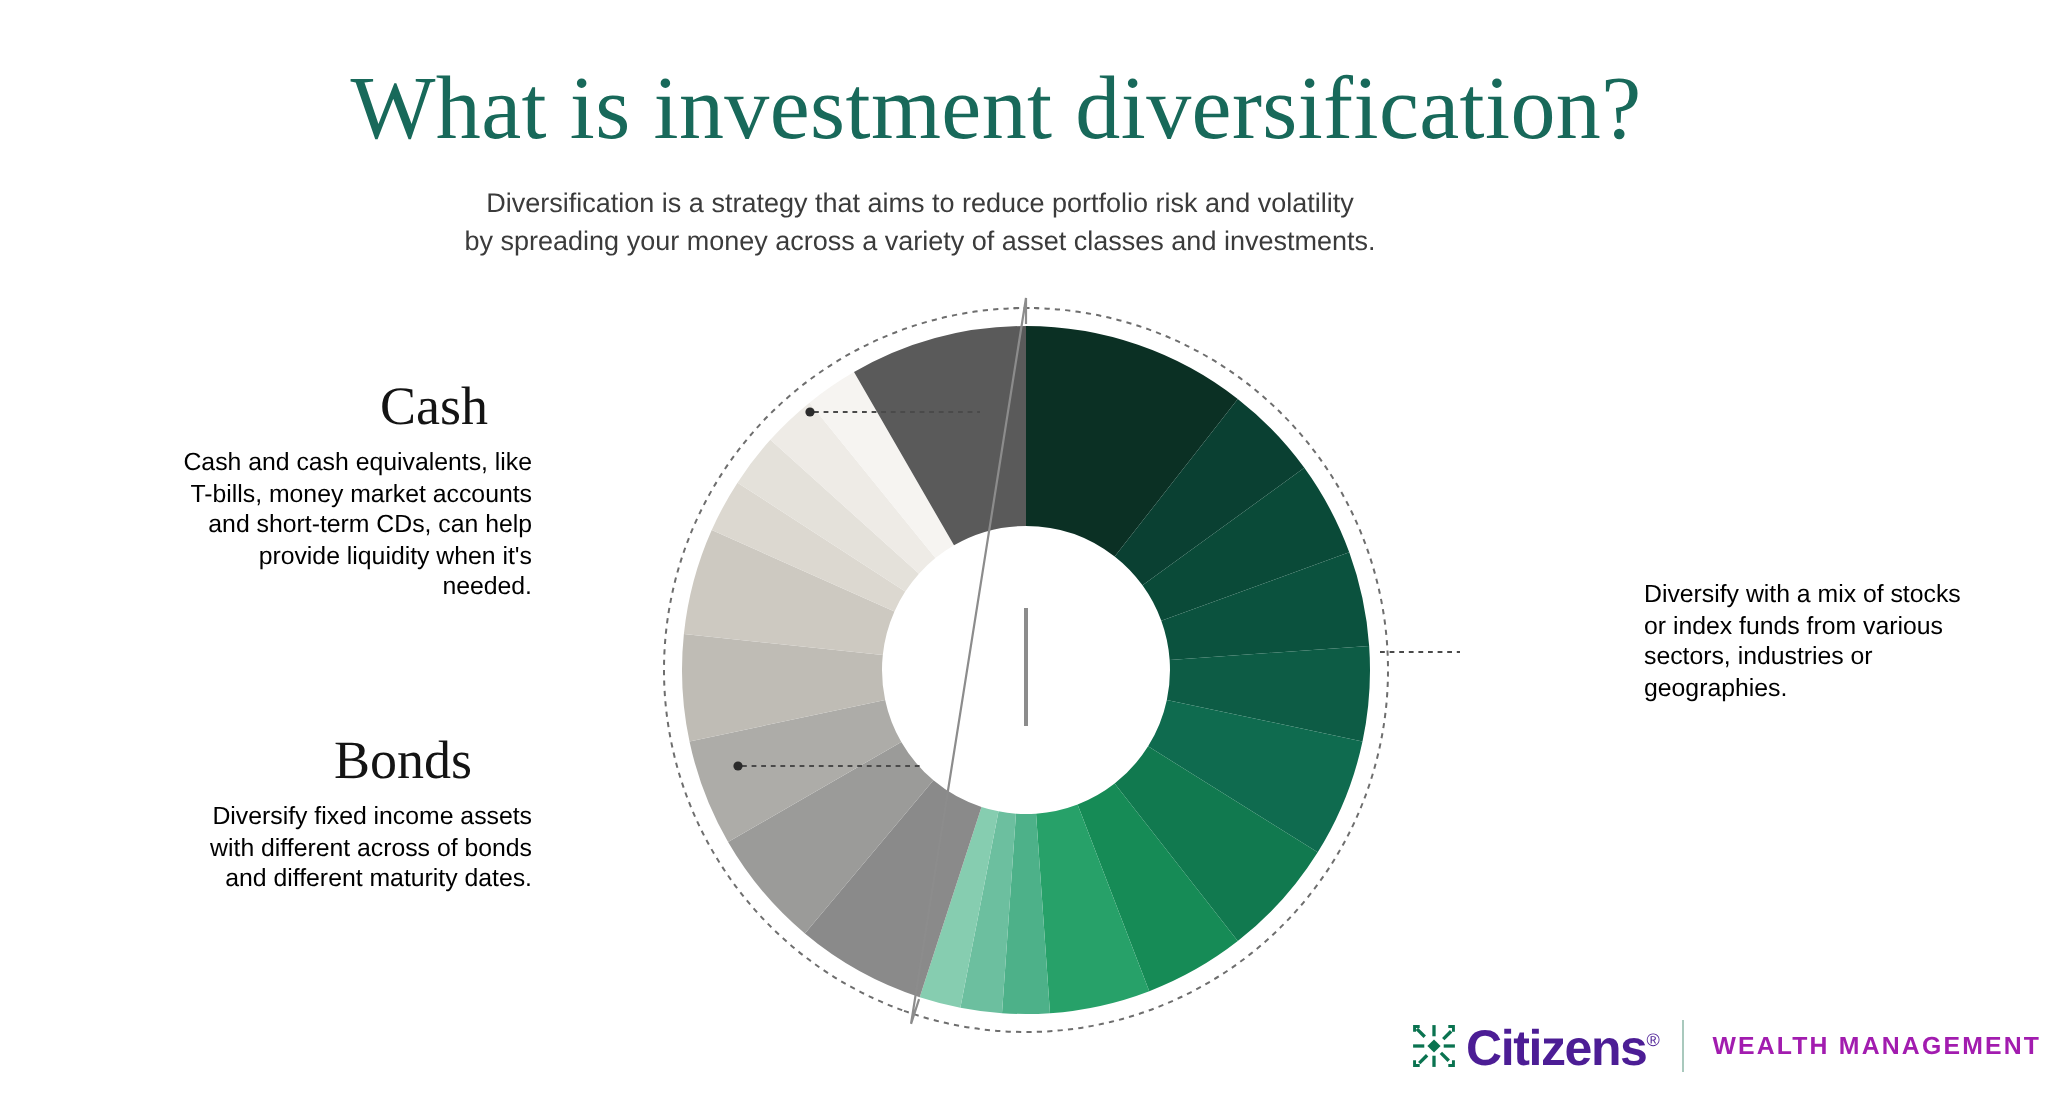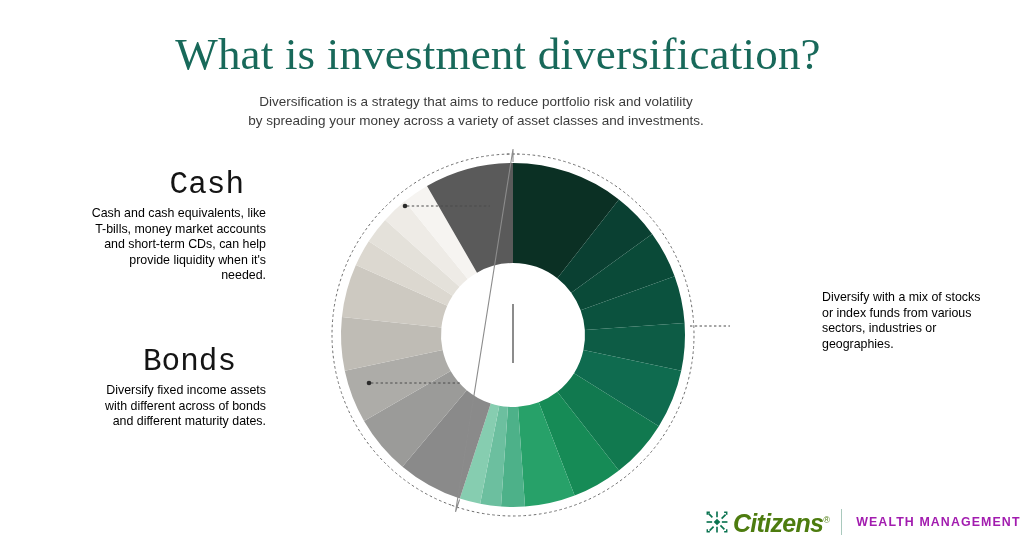--- a/index.html
+++ b/index.html
@@ -16,36 +16,37 @@
   .title{
     position:absolute;left:0;top:28px;width:996px;
     text-align:center;
     font-family:"Liberation Serif", serif;
     font-size:45px;
     letter-spacing:.2px;
     color:#18695a;
     white-space:nowrap;
   }
   .subtitle{
-    position:absolute;left:16px;top:92px;width:920px;
+    position:absolute;left:0;top:92px;width:920px;
     text-align:center;
     font-size:13.5px;
     line-height:19px;
     color:#3b3b3b;
   }
   .subtitle span{display:block;}
 
   
   .callout{position:absolute;}
   .callout .head{
-    font-family:Liberation Mono, monospace;
-    font-size:31px;
+    font-family:Liberation Serif, serif;
+    font-size:27px;
     color:#141414;
     line-height:34px;
     white-space:nowrap;
+    margin-top:18px;
   }
   .callout .body{
     font-size:12.4px;
     line-height:15.6px;
     color:#000000;
   }
   .c-left{text-align:right;}
   .c-right{text-align:left;}
 
   #callout-cash{left:86px;top:168px;width:180px;}
@@ -69,23 +70,22 @@
     position:absolute;left:706px;top:508px;
     display:flex;align-items:center;gap:0px;
     color:#0a7350;
   }
   #logo .mark{width:22px;height:22px;margin-right:5px;flex:0 0 auto;}
   #logo .wordmark{
     font-family:"Liberation Sans", sans-serif;
     font-weight:bold;
     font-size:25px;
     letter-spacing:-0.7px;
-    color:#4d7c0f;
+    color:#4c1d95;
     line-height:25px;
-    font-style:italic;
   }
   #logo .reg{font-size:9px;vertical-align:super;font-weight:normal;}
   #logo .divider{
     width:1px;height:26px;background:#a9c9bd;margin:0 14px 0 12px;
   }
   #logo .subbrand{
     font-size:12.4px;font-weight:bold;letter-spacing:1.1px;
     color:#a21caf;
   }
 </style>

